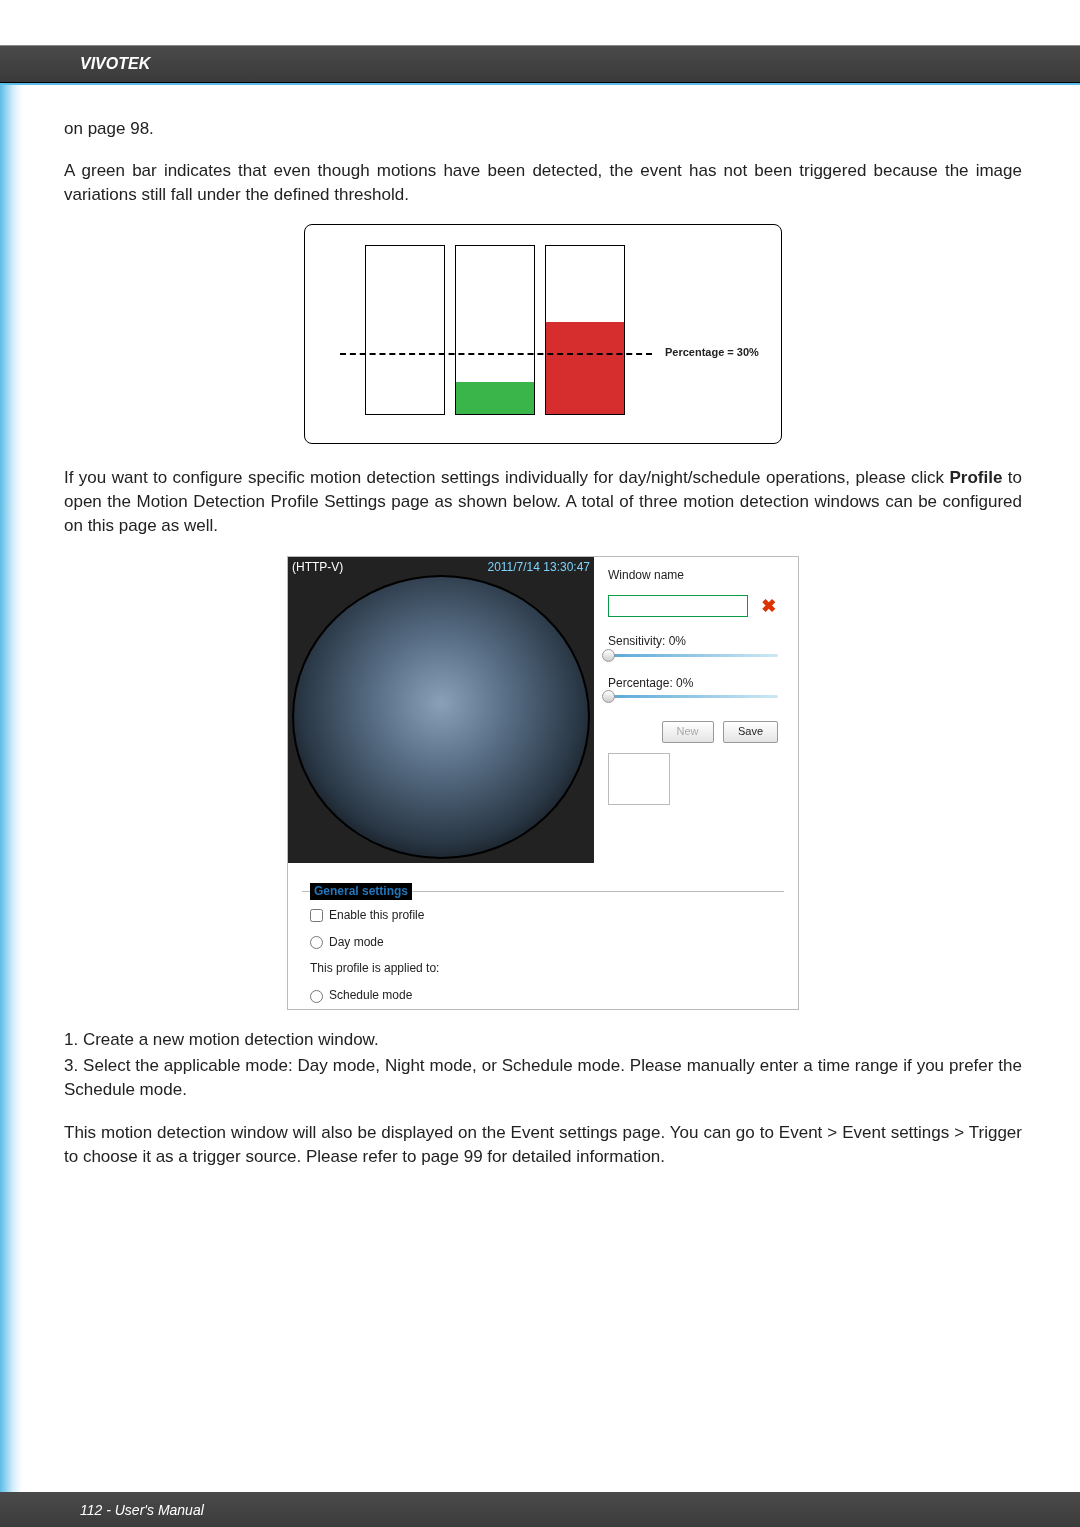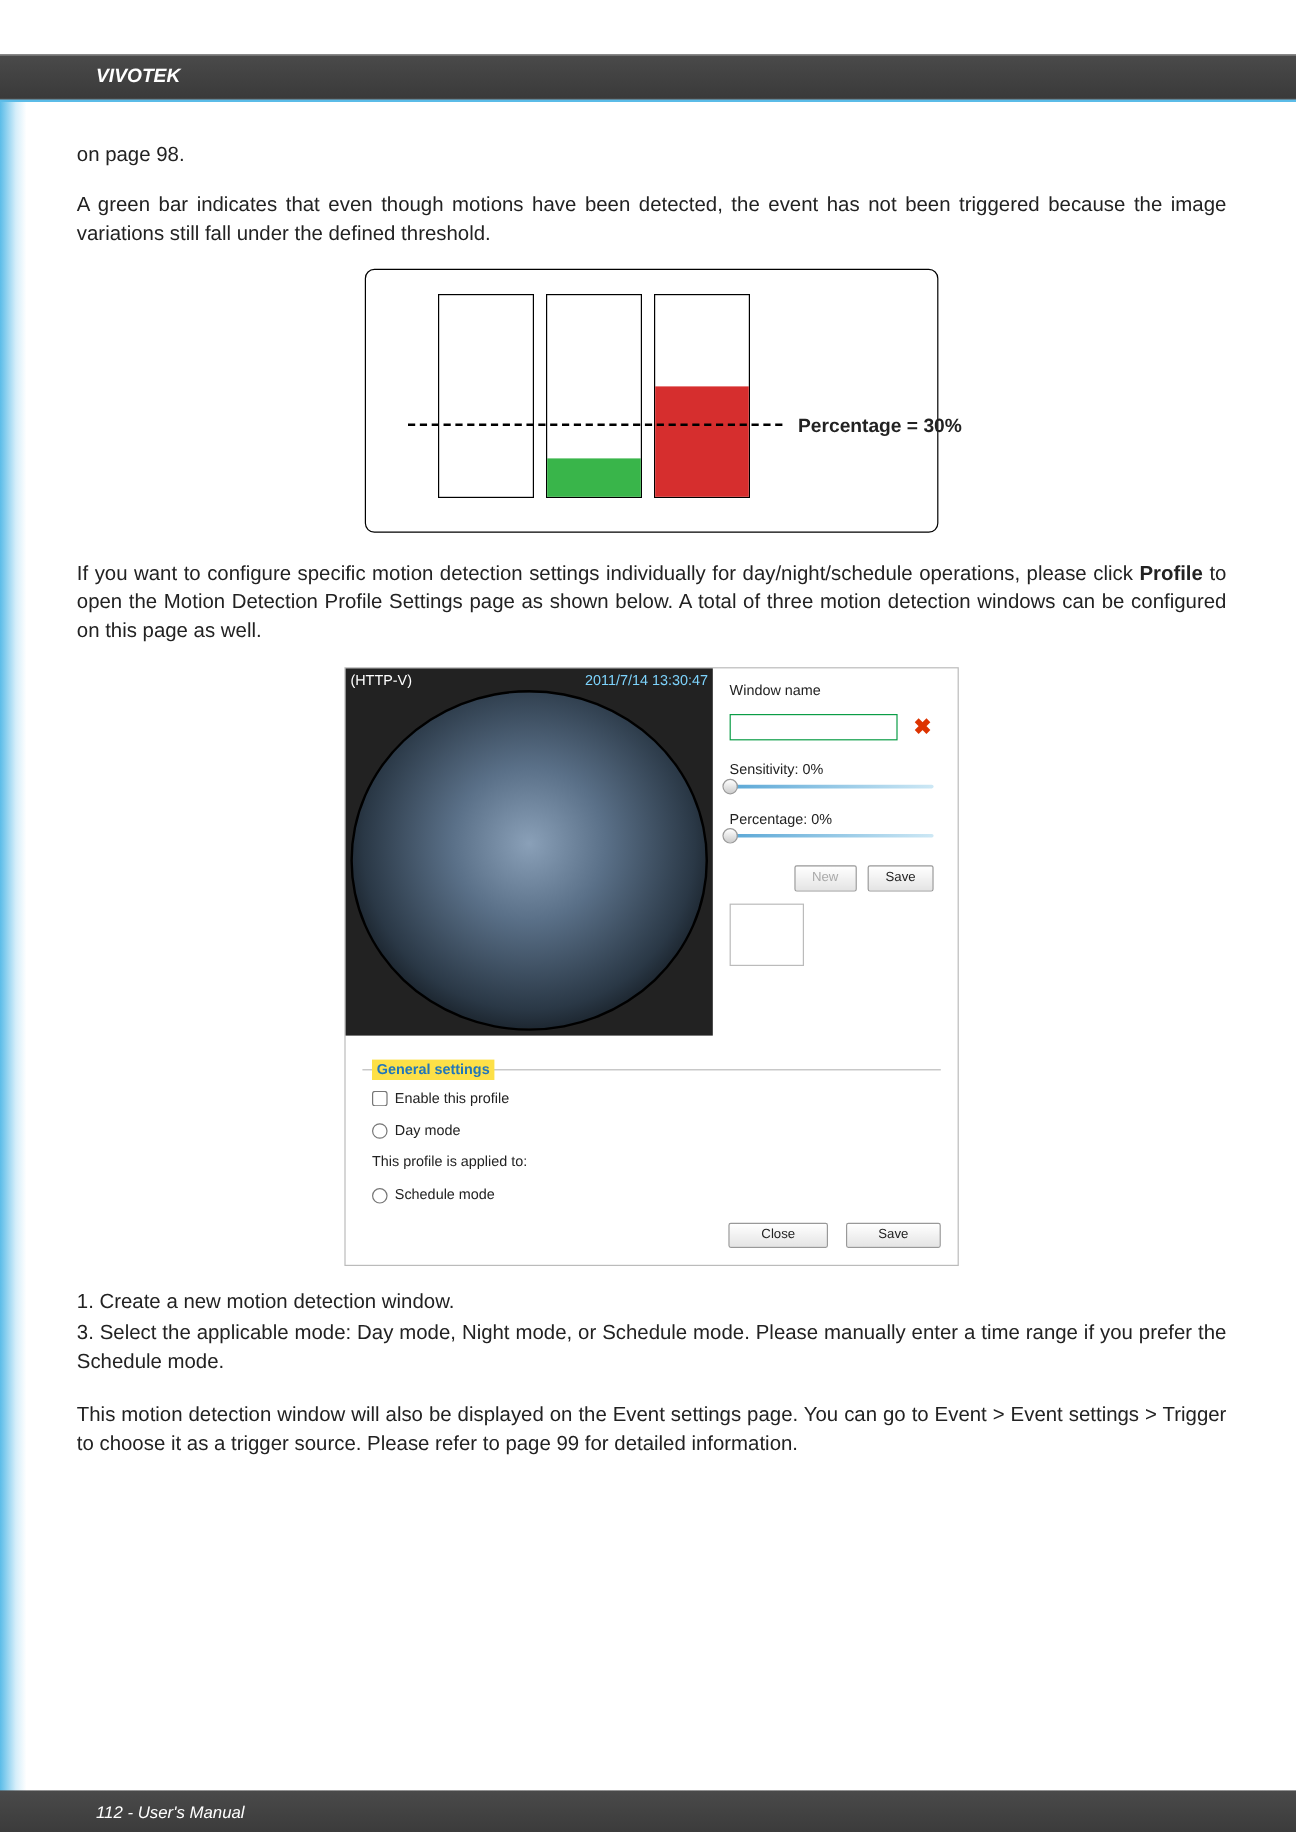--- a/index.html
+++ b/index.html
@@ -69,21 +69,21 @@
     position: absolute;
     left: 35px;
     top: 128px;
     width: 312px;
     border-top: 2.5px dashed #000;
   }
   .d1-label {
     position: absolute;
     left: 360px;
     top: 120px;
-    font-size: 16px;
+    font-size: 11px;
     font-weight: bold;
     white-space: nowrap;
   }
 
   
   .ss {
     width: 512px;
     margin: 8px auto 18px auto;
     border: 1px solid #bbb;
     background: #fff;
@@ -172,21 +172,21 @@
   .ss-spacer { height: 28px; }
   .ss-fieldset {
     border-top: 1px solid #bbb;
     margin: 0 14px 0 14px;
     padding: 10px 0 0 0;
     position: relative;
   }
   .ss-legend {
     position: absolute;
     top: -9px; left: 8px;
-    background: #fde047;
+    background: #000000;
     padding: 0 4px;
     color: #2276b9;
     font-weight: bold;
     font-size: 12px;
   }
   .ss-opt { padding: 5px 2px 5px 8px; font-size: 12px; }
   .ss-opt input { margin-right: 6px; vertical-align: middle; }
   .ss-foot { text-align: right; padding: 10px 14px 14px 14px; }
   .ss-foot2 .ss-btn { padding: 2px 26px; margin-left: 12px; }
 
@@ -271,24 +271,20 @@
         </div>
       </div>
       <div class="ss-spacer"></div>
       <div class="ss-fieldset">
         <div class="ss-legend">General settings</div>
         <div class="ss-opt"><input type="checkbox" style=""><span>Enable this profile</span></div>
         <div class="ss-opt"><input type="radio" name="m" style=""><span>Day mode</span></div>
         <div class="ss-opt">This profile is applied to:</div>
         <div class="ss-opt"><input type="radio" name="m" style=""><span>Schedule mode</span></div>
       </div>
-      <div class="ss-foot ss-foot2">
-        <span class="ss-btn">Close</span>
-        <span class="ss-btn">Save</span>
-      </div>
     </div>
 
     <div class="steps">
       <div>1. Create a new motion detection window.</div>
       <div style="text-align:justify;"><span>3. Select the applicable mode: Day mode, Night mode, or Schedule mode. Please manually enter a time range if you prefer the Schedule mode.</span></div>
     </div>
 
     <div class="para">This motion detection window will also be displayed on the Event settings page. You can go to Event &gt; Event settings &gt; Trigger to choose it as a trigger source. Please refer to page 99 for detailed information.</div>
 
   </div>

